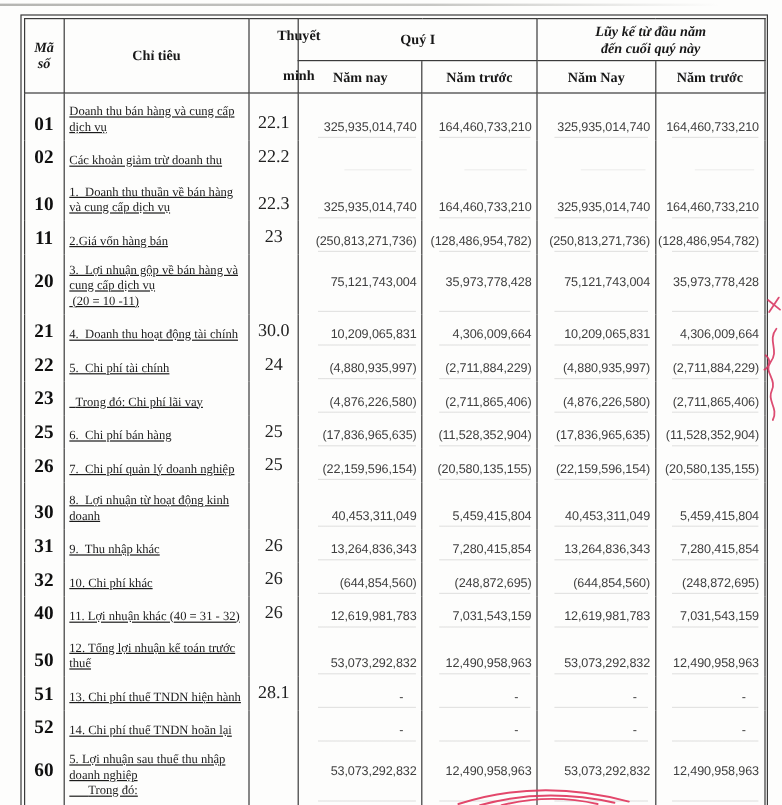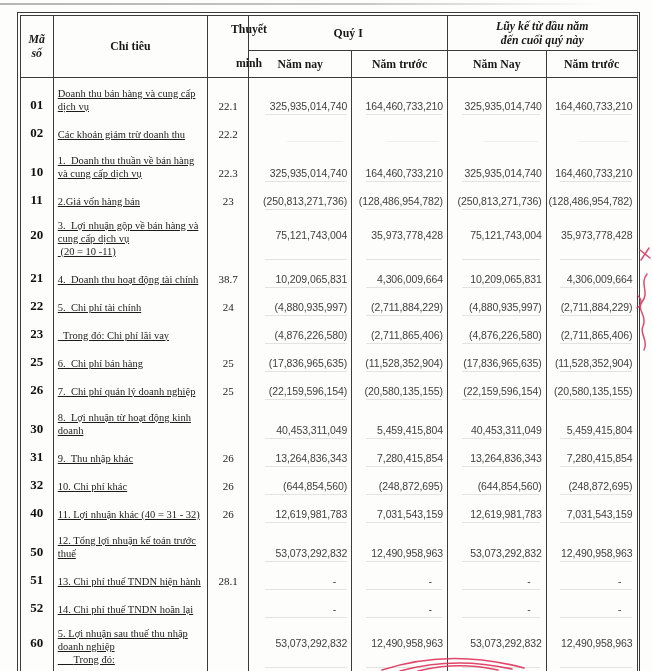--- a/index.html
+++ b/index.html
@@ -29,30 +29,30 @@
   thead tr.sub th{height:22px;}
   .pre{white-space:pre-wrap;font-style:italic;}
   .tm{display:flex;flex-direction:column;justify-content:space-between;height:48px;align-items:center;margin-left:40px;}
   tbody td{vertical-align:bottom;}
   tr.r1 td{height:22px;}
   tr.r2 td{height:33px;}
   tr.r3 td{height:44px;}
   tr.mid td{vertical-align:middle;}
   tr.mid td.label{vertical-align:bottom;}
   td.code{
-    text-align:center;font-weight:bold;font-size:13px;color:#101010;
+    text-align:center;font-weight:bold;font-size:16px;color:#101010;
     padding:1px 0 4px 0;
     margin-left:20px;
   }
   td.label{
     font-size:10.5px;line-height:13px;color:#1c1c1c;
     padding:1px 2px 4px 4px;white-space:pre-wrap;text-decoration:underline;
   }
   td.note{
-    text-align:center;font-size:11px;color:#222;padding:1px 2px 5px 2px;
+    text-align:center;font-size:15px;color:#222;padding:1px 2px 5px 2px;
   }
   td.val{
     font-family:"Liberation Sans", sans-serif;
     font-size:10.5px;letter-spacing:-0.1px;color:#404040;
     text-align:right;white-space:nowrap;
     padding:1px 4px 5px 1px;
     background:linear-gradient(rgba(0,0,0,0.10), rgba(0,0,0,0.10)) no-repeat right 5px bottom 2px / 80% 1px;
   }
   td.val.dash{padding-right:15px;}
   td.val.empty{background:linear-gradient(rgba(0,0,0,0.06), rgba(0,0,0,0.06)) no-repeat right 8px bottom 3px / 55% 1px;}
@@ -142,21 +142,21 @@
  (20 = 10 -11)</td>
           <td class="note"></td>
           <td class="val">75,121,743,004</td>
           <td class="val">35,973,778,428</td>
           <td class="val">75,121,743,004</td>
           <td class="val">35,973,778,428</td>
         </tr>
         <tr class="r1">
           <td class="code">21</td>
           <td class="label">4.  Doanh thu hoạt động tài chính</td>
-          <td class="note">38.7</td>
+          <td class="note">30.0</td>
           <td class="val">10,209,065,831</td>
           <td class="val">4,306,009,664</td>
           <td class="val">10,209,065,831</td>
           <td class="val">4,306,009,664</td>
         </tr>
         <tr class="r1">
           <td class="code">22</td>
           <td class="label">5.  Chi phí tài chính</td>
           <td class="note">24</td>
           <td class="val">(4,880,935,997)</td>

